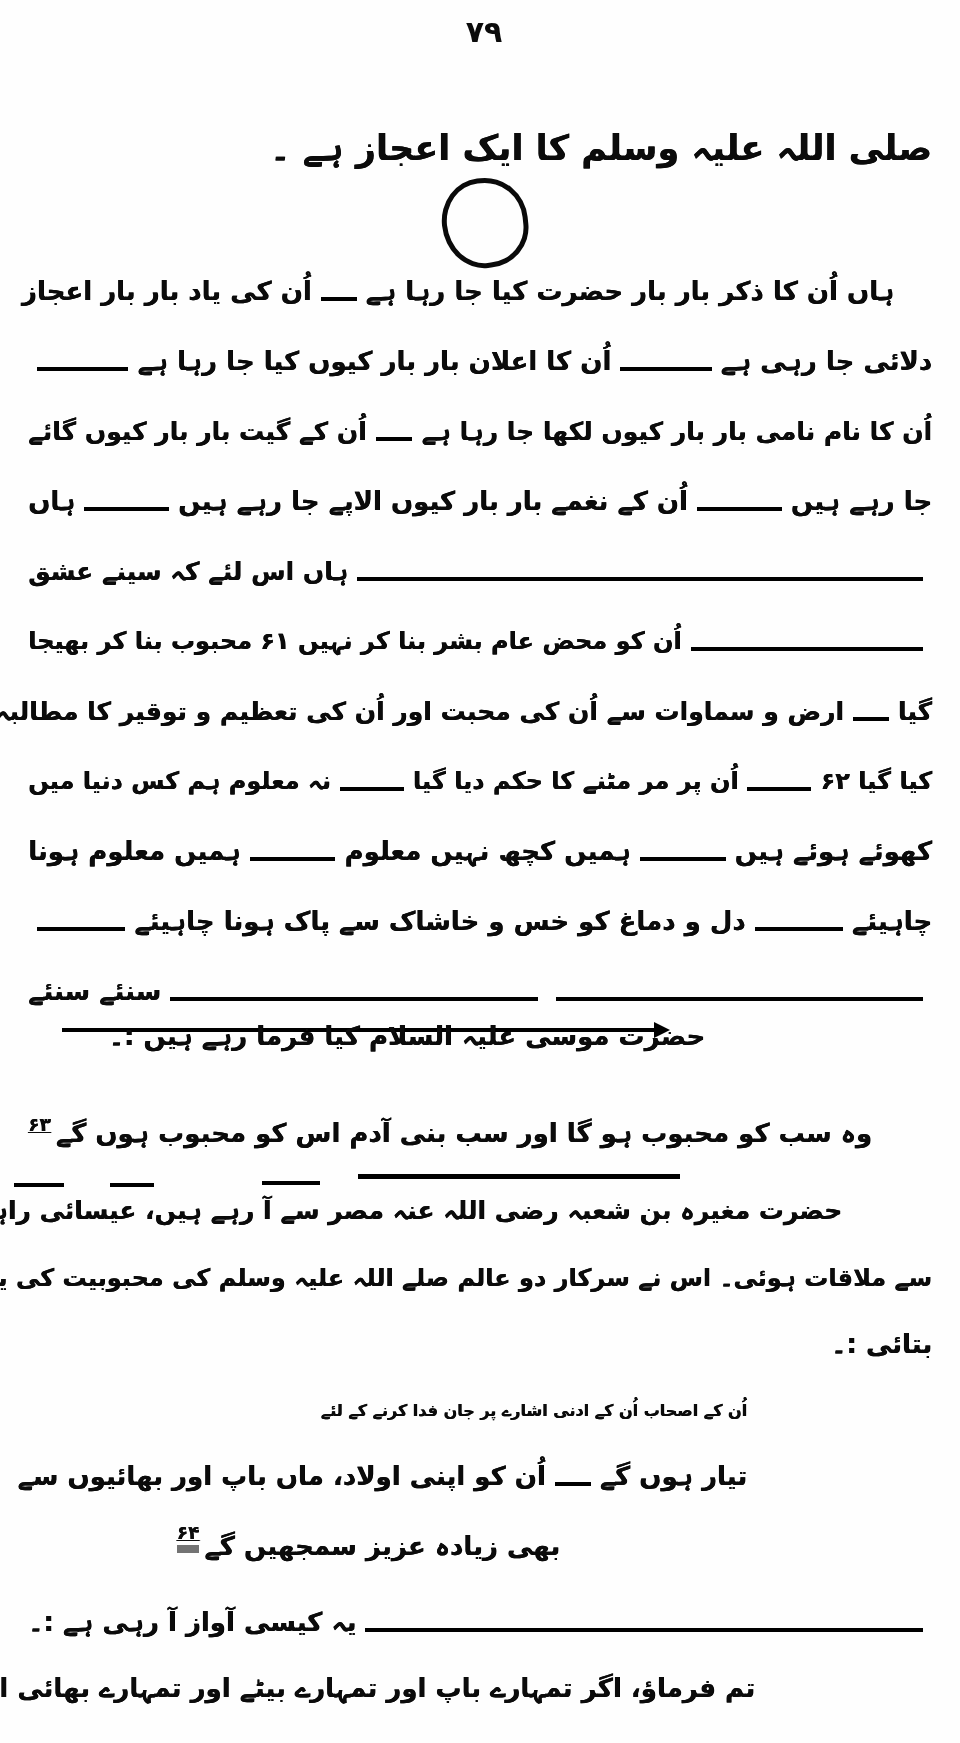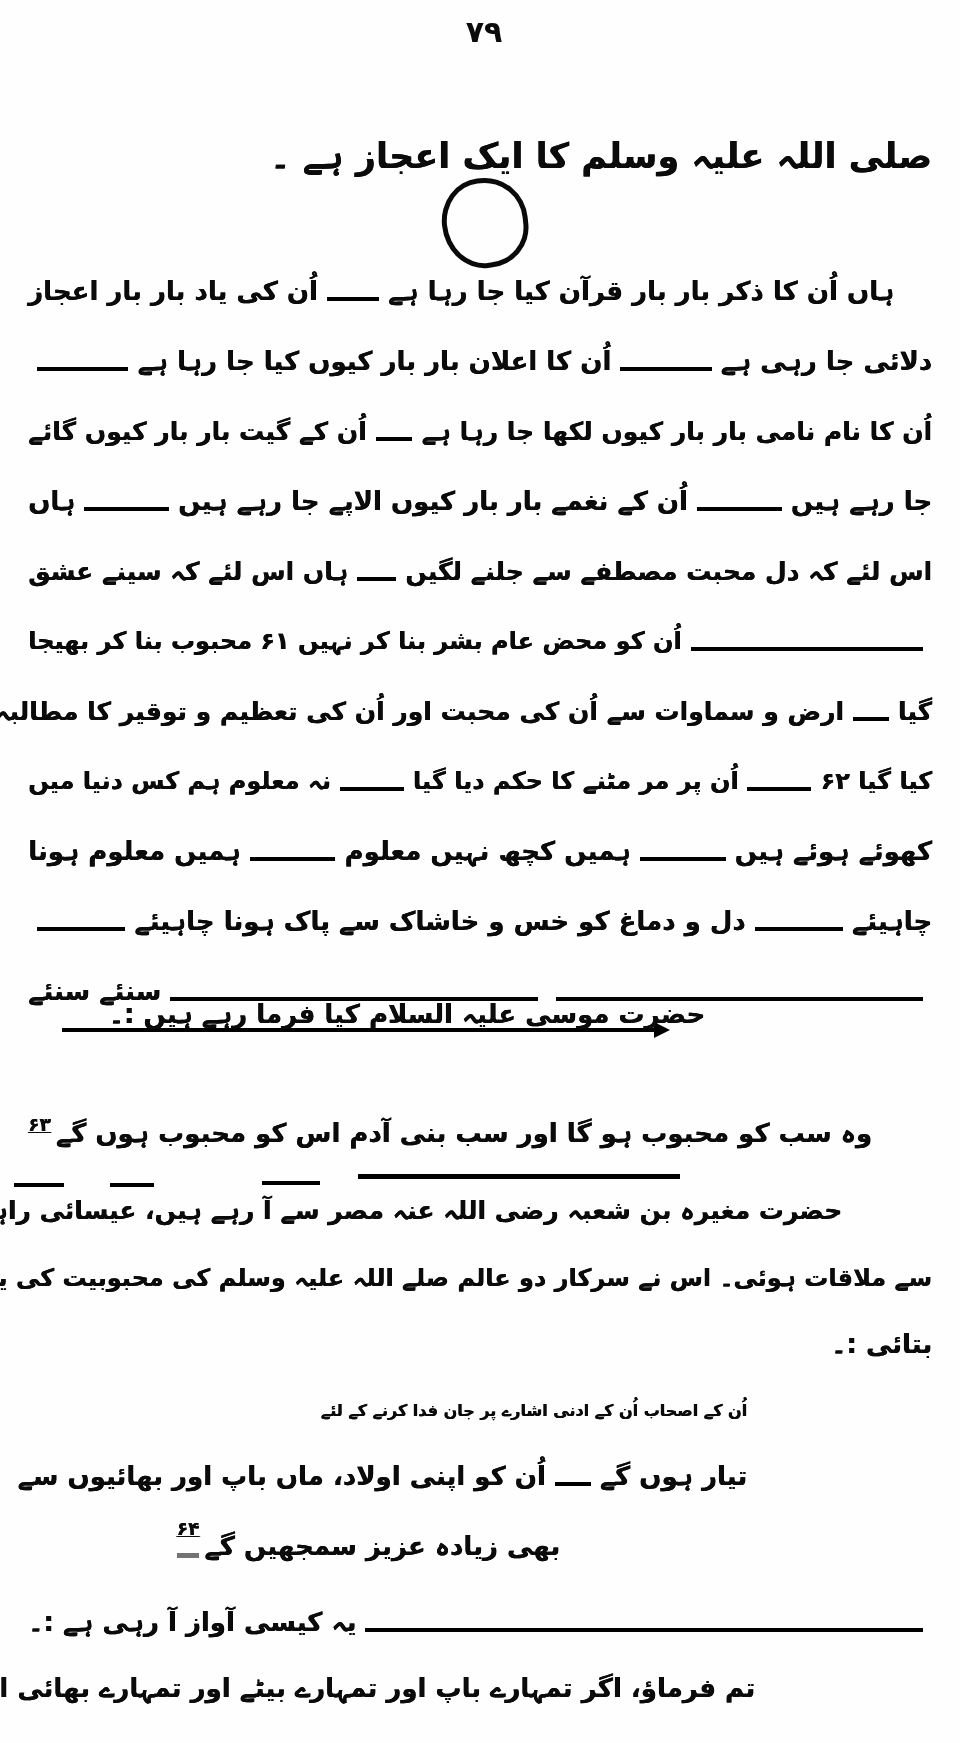--- a/index.html
+++ b/index.html
@@ -58,40 +58,40 @@
     border-bottom: 8px solid transparent;
   }
   .fn-ref {
     font-size: 0.72em;
     position: relative;
     top: -0.45em;
     margin: 0 5px;
     text-decoration: underline;
   }
   .fn-underline {
-    border-bottom: 5px solid #737373;
-    padding-bottom: 14px;
+    border-bottom: 8px solid #737373;
+    padding-bottom: 2px;
     margin-left: 24px;
   }
 </style>
 </head>
 <body>
 
 <div class="page">
 
   <div class="pagenum">۷۹</div>
 
-  <div class="line fit" style="top:128px; right:28px; font-size:35px;">
+  <div class="line fit" style="top:120px; right:28px; font-size:35px;">
     <span>صلی اللہ علیہ وسلم کا ایک اعجاز ہے ۔</span>
   </div>
 
   <div class="circle"></div>
 
   <div class="line" style="top:263px; right:66px;">
-    <span>ہاں اُن کا ذکر بار بار قرآن کیا جا رہا ہے</span>
+    <span>ہاں اُن کا ذکر بار بار حضرت کیا جا رہا ہے</span>
       <span class="dash"></span>
       <span>اُن کی یاد بار بار اعجاز</span>
   </div>
   <div class="line" style="top:333px;">
     <span>دلائی جا رہی ہے</span>
       <span class="dash"></span>
       <span>اُن کا اعلان بار بار کیوں کیا جا رہا ہے</span>
       <span class="dash"></span>
       <span></span>
   </div>
@@ -101,21 +101,20 @@
       <span>اُن کے گیت بار بار کیوں گائے</span>
   </div>
   <div class="line" style="top:473px;">
     <span>جا رہے ہیں</span>
       <span class="dash"></span>
       <span>اُن کے نغمے بار بار کیوں الاپے جا رہے ہیں</span>
       <span class="dash"></span>
       <span>ہاں</span>
   </div>
   <div class="line" style="top:543px; font-size:25px;">
-    <span>اس لئے کہ دل محبت مصطفے سے جلنے لگیں</span>
       <span class="dash"></span>
       <span>ہاں اس لئے کہ سینے عشق</span>
   </div>
   <div class="line" style="top:613px; font-size:24px;">
       <span class="dash"></span>
       <span>اُن کو محض عام بشر بنا کر نہیں ۶۱ محبوب بنا کر بھیجا</span>
   </div>
   <div class="line" style="top:683px; font-size:25px;">
     <span>گیا</span>
       <span class="dash"></span>
@@ -145,21 +144,21 @@
   <div class="line" style="top:963px;">
     <span></span>
       <span class="dash"></span>
       <span class="dash"></span>
       <span>سنئے سنئے</span>
   </div>
 
   <div class="stroke" style="top:1028px; left:62px; width:596px; height:4px;"></div>
   <div class="arrow-head" style="top:1022px; left:654px;"></div>
 
-  <div class="line fit" style="top:986px; right:255px;">
+  <div class="line fit" style="top:1008px; right:255px;">
     <span>حضرت موسی علیہ السلام کیا فرما رہے ہیں :۔</span>
   </div>
 
   <div class="line fit" style="top:1105px; right:88px;">
     <span>وہ سب کو محبوب ہو گا اور سب بنی آدم اس کو محبوب ہوں گے</span>
       <span class="fn-ref">۶۳</span>
   </div>
   <div class="stroke" style="top:1174px; left:358px; width:322px; height:5px;"></div>
   <div class="stroke" style="top:1181px; left:262px; width:58px; height:4px;"></div>
   <div class="stroke" style="top:1183px; left:110px; width:44px; height:4px;"></div>

